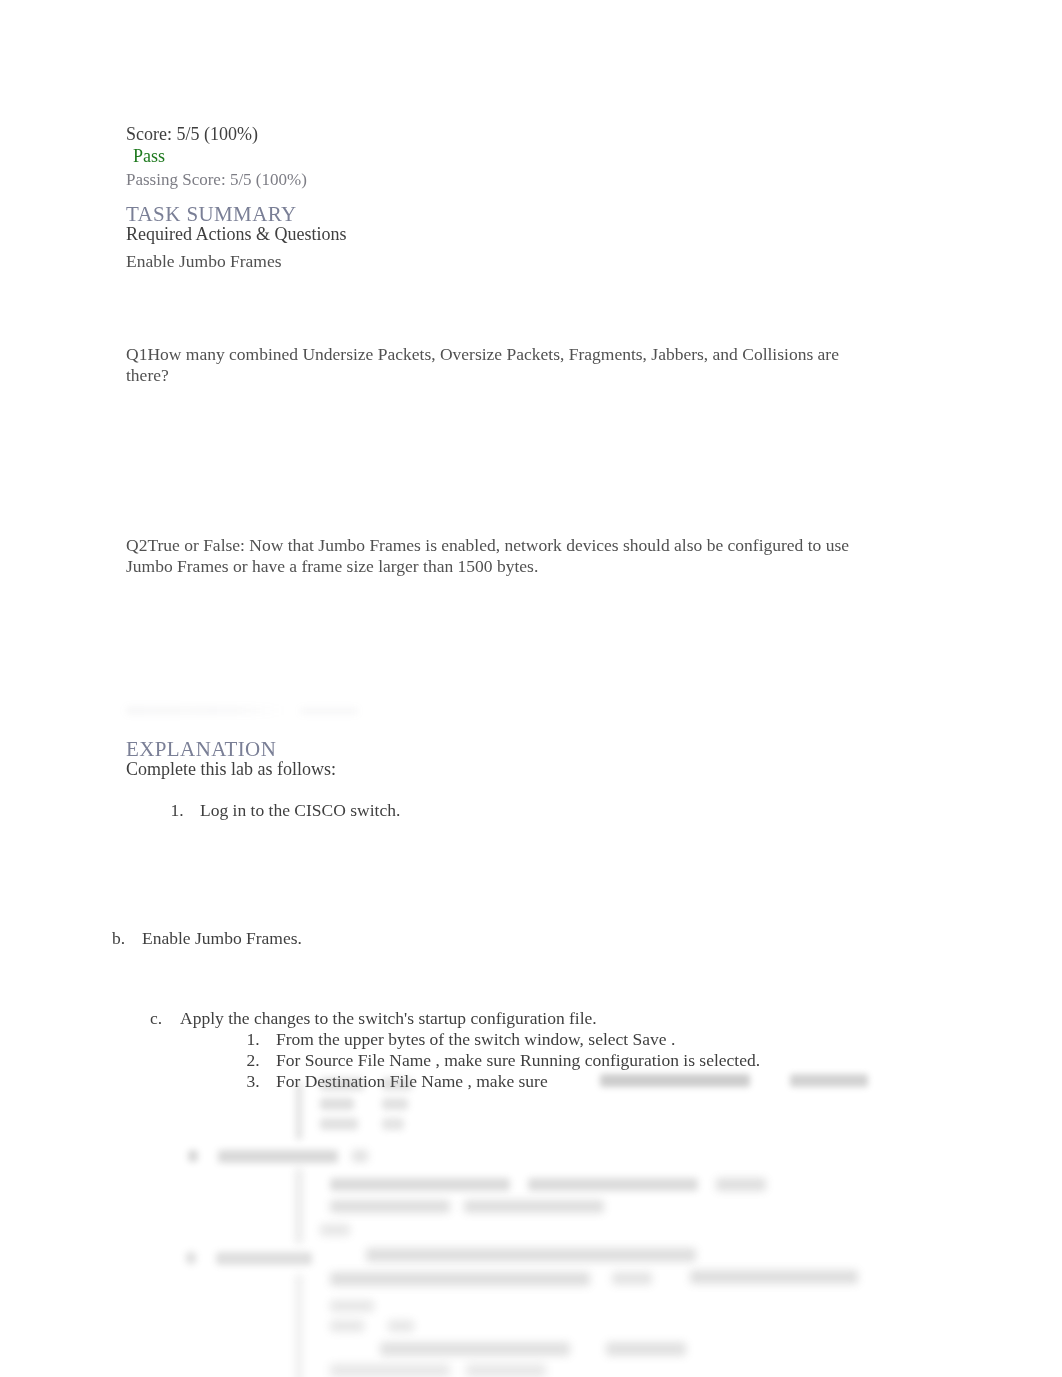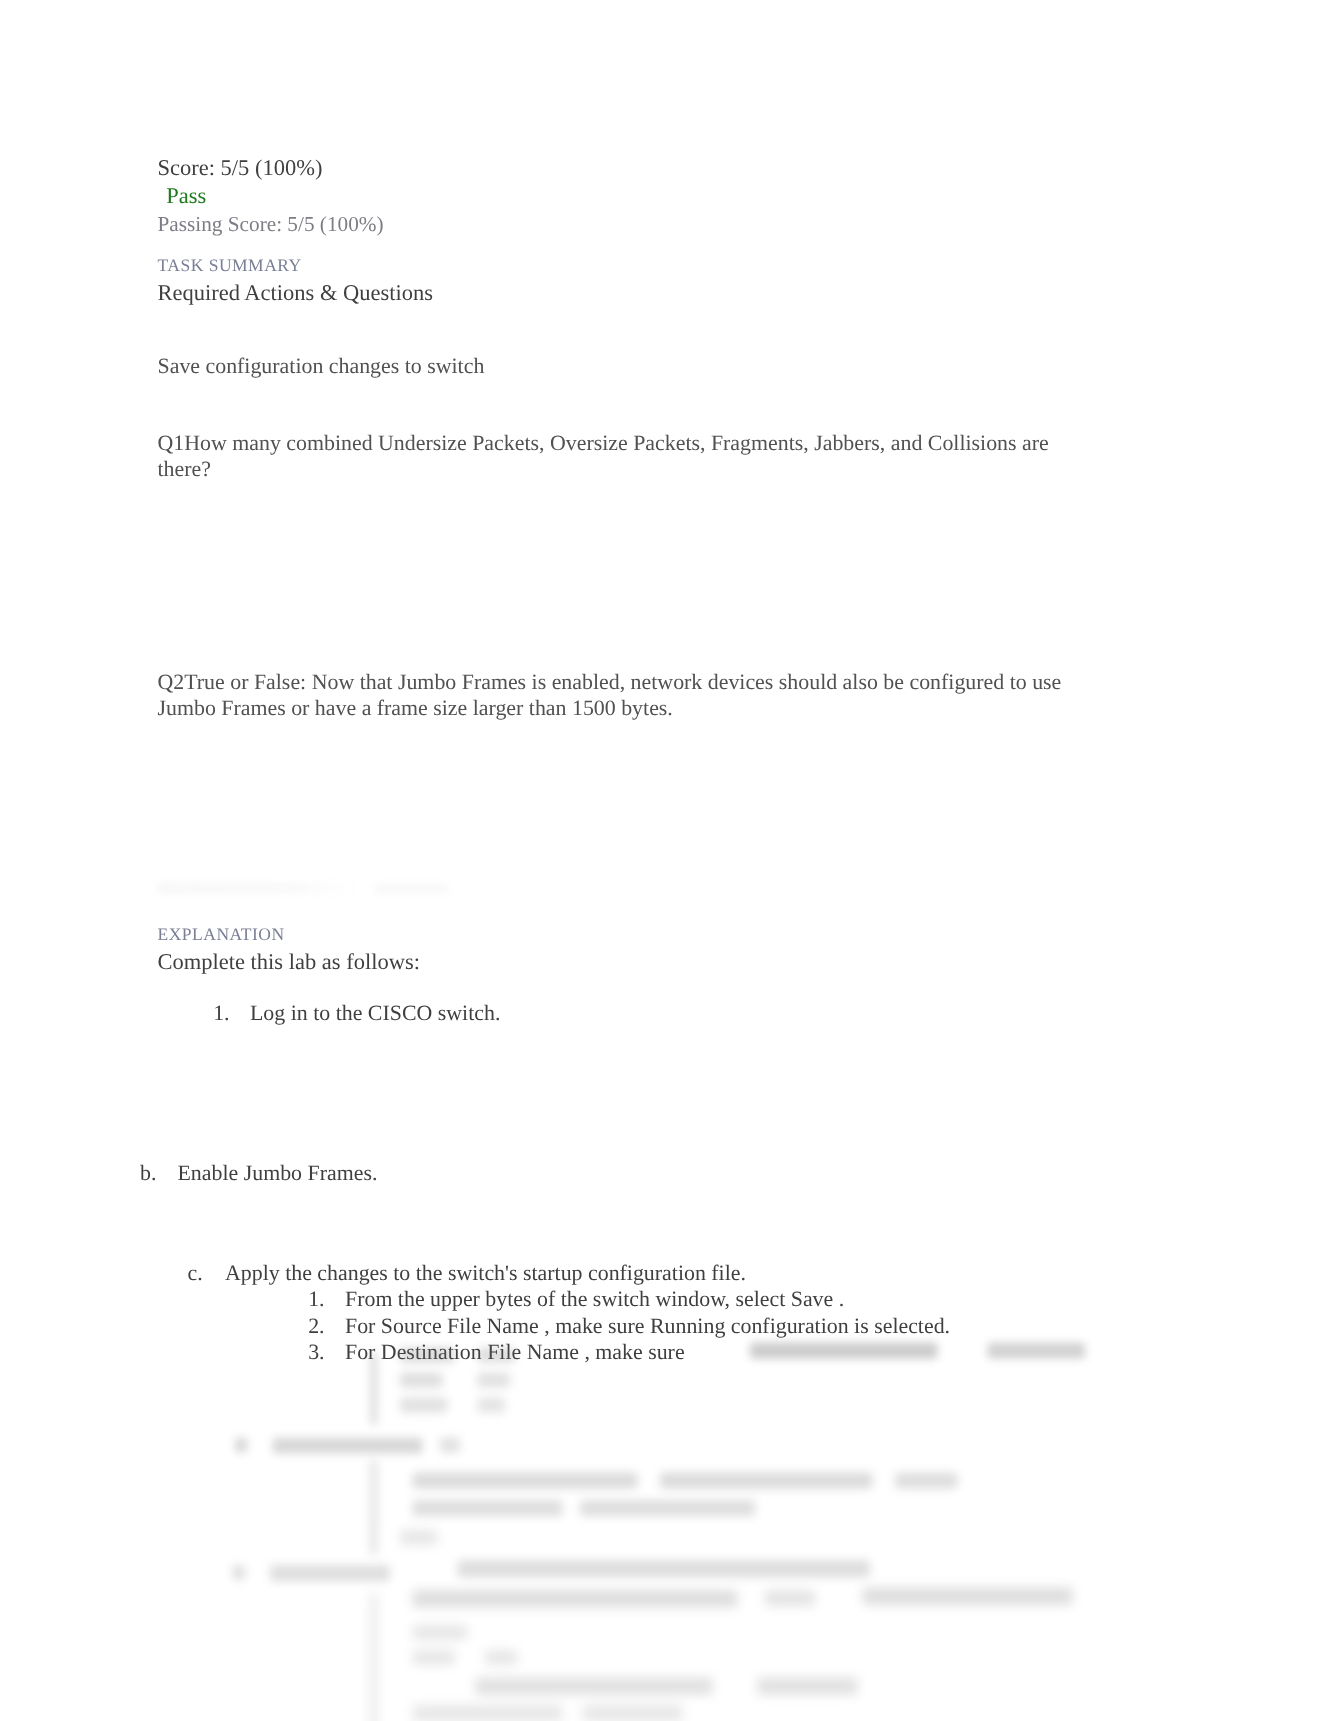--- a/index.html
+++ b/index.html
@@ -50,21 +50,21 @@
   .passing-score {
     left: 126px;
     top: 170px;
     color: #7d7d85;
     font-size: 17px;
   }
 
   .section-head {
     left: 126px;
     color: #7a7f96;
-    font-size: 14px;
+    font-size: 21px;
     letter-spacing: 0.4px;
   }
   .section-head.task { top: 204px; }
   .section-head.expl { top: 739px; }
 
   .sub-head {
     left: 126px;
     color: #3f3f3f;
     font-size: 18px;
   }
@@ -202,21 +202,21 @@
 
 <div class="page">
 
   <div class="blk score-line">Score: 5/5 (100%)</div>
   <div class="blk pass-badge">Pass</div>
   <div class="blk passing-score">Passing Score: 5/5 (100%)</div>
 
   <div class="blk section-head task">TASK SUMMARY</div>
   <div class="blk sub-head req">Required Actions &amp; Questions</div>
 
-  <div class="blk para p2">Save configuration changes to switch</div>
+  <div class="blk para p1">Enable Jumbo Frames</div>
 
   <div class="blk para q1"><span>Q1</span><span>How many combined Undersize Packets, Oversize Packets, Fragments, Jabbers, and Collisions are there?</span></div>
 
   <div class="blk para q2"><span>Q2</span><span>True or False: Now that Jumbo Frames is enabled, network devices should also be configured to use Jumbo Frames or have a frame size larger than 1500 bytes.</span></div>
 
   <div class="ghost-line"></div>
   <div class="ghost-line2"></div>
 
   <div class="blk section-head expl">EXPLANATION</div>
   <div class="blk sub-head complete">Complete this lab as follows:</div>

